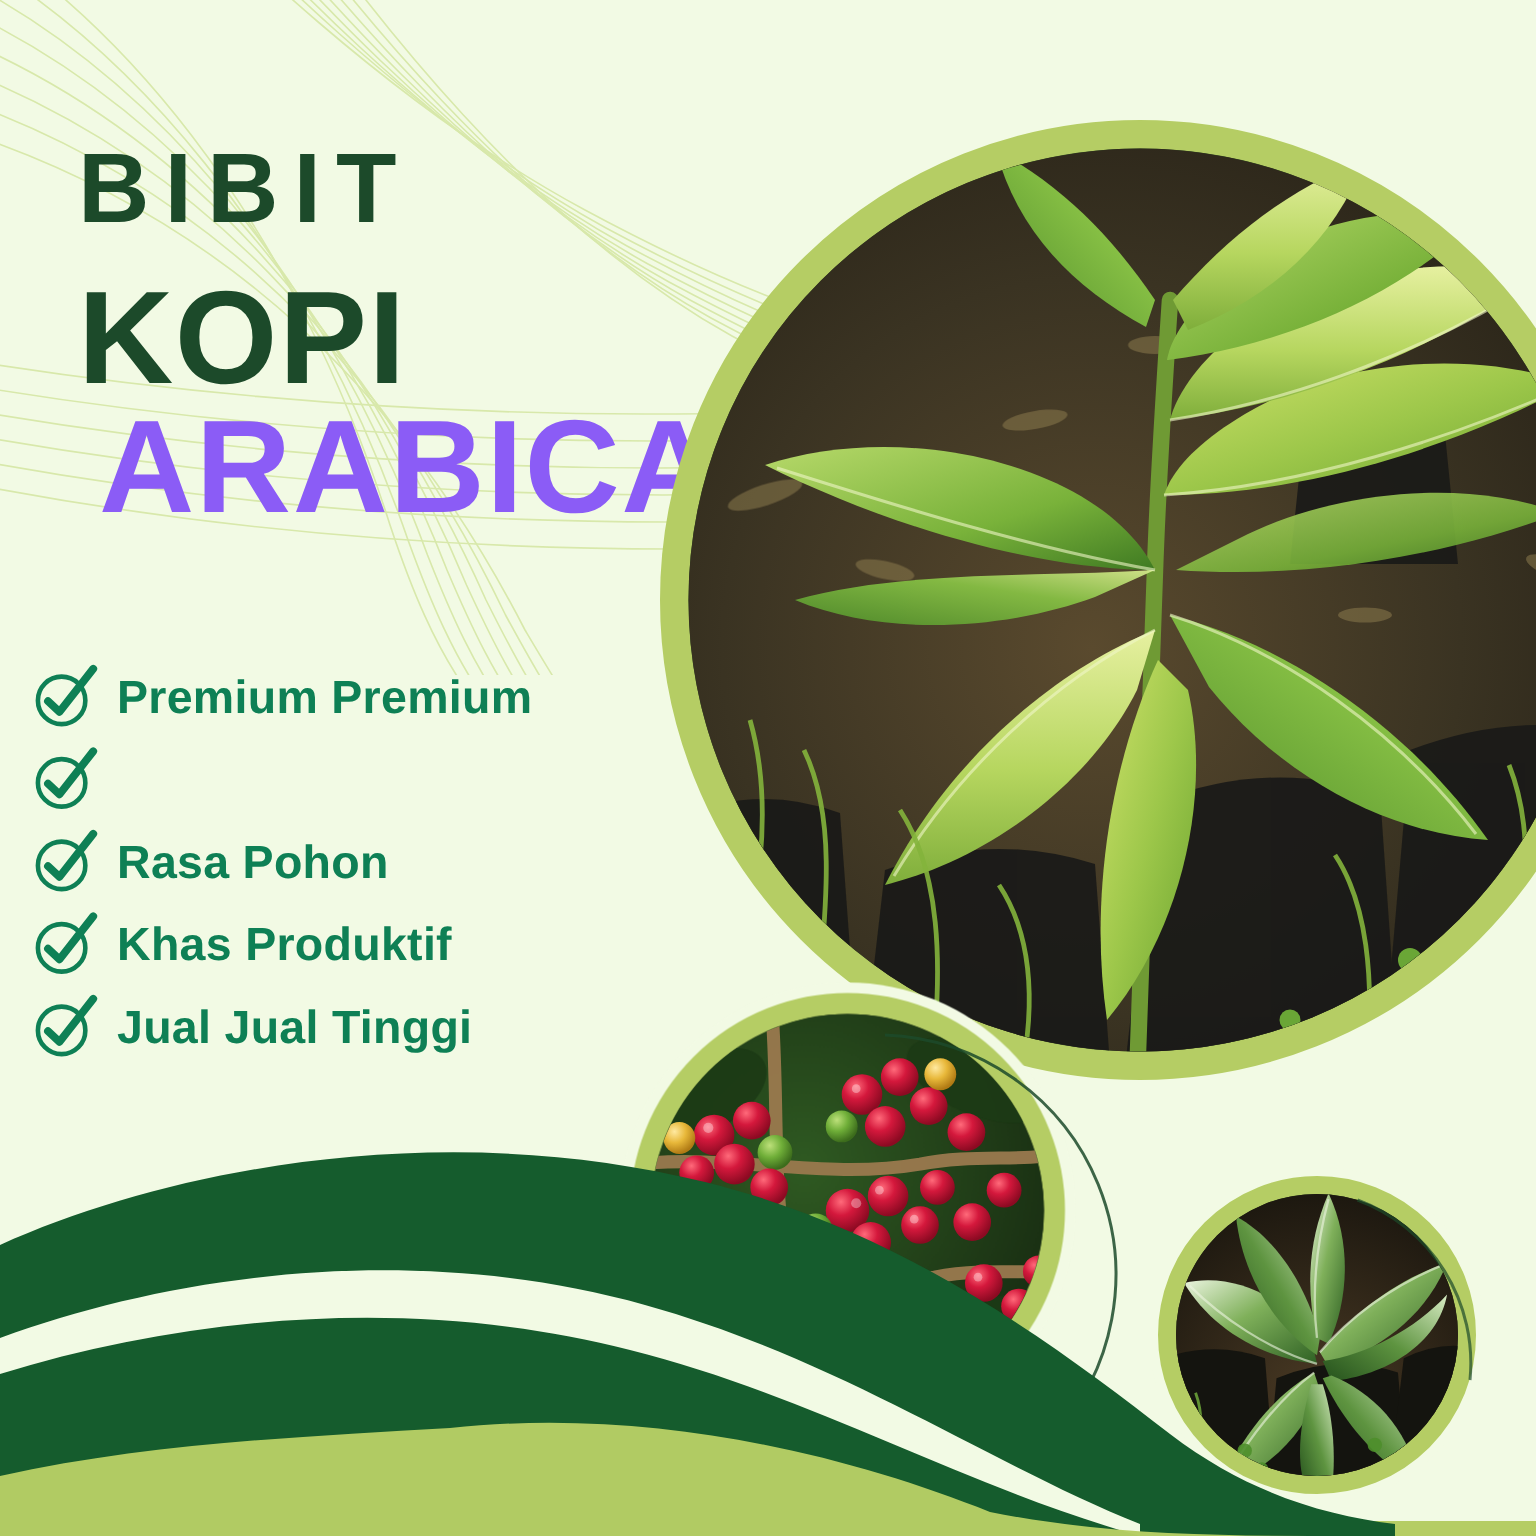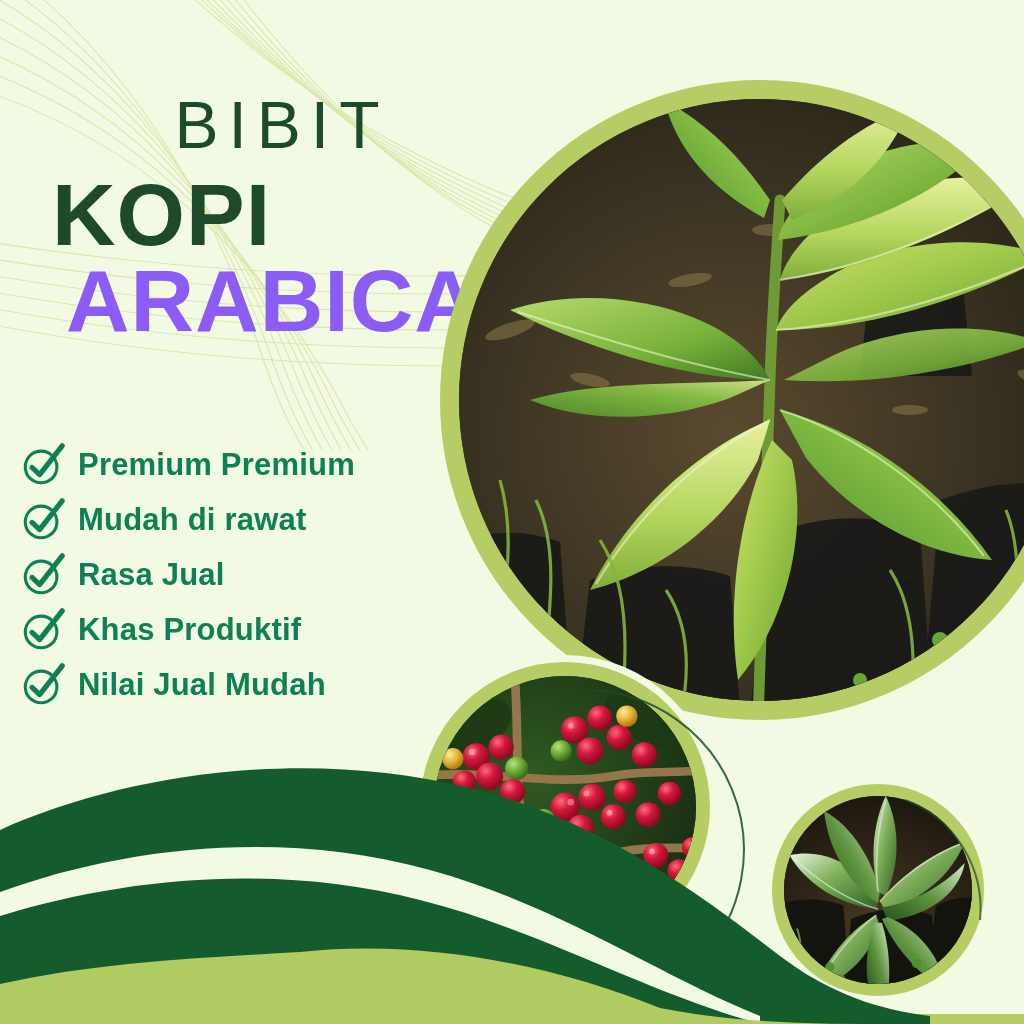--- a/index.html
+++ b/index.html
@@ -63,34 +63,33 @@
   }
   .circle-seedling .photo { position:absolute; inset:-12px; }
 
   
   .arc-overlay { position:absolute; inset:0; pointer-events:none; }
 
   
   .headline { position:absolute; left:52px; top:92px; width:460px; }
   .t-bibit {
     font-size:66px;
-    font-weight:400;
+    font-weight:700;
     letter-spacing:10px;
     color:#1c4a2a;
     line-height:1.0;
     font-family:"Liberation Sans", sans-serif;
-    text-align:center;
   }
   .t-kopi {
     font-size:88px;
     font-weight:bold;
     letter-spacing:1px;
     color:#1c4a2a;
     line-height:1.02;
-    margin-top:12px;
+    margin-top:22px;
   }
   .t-arabica {
     font-size:88px;
     font-weight:bold;
     letter-spacing:1px;
     color:#8b5cf6;
     line-height:1.02;
     margin-top:-4px;
     margin-left:14px;
   }
@@ -431,45 +430,44 @@
         <path d="M12.5,26.5 L20.5,34 L44,4" fill="none" stroke="#0e8055" stroke-width="5.4" stroke-linecap="round" stroke-linejoin="round"></path>
       </svg>
       <span class="label">Premium Premium</span>
     </div>
 
     <div class="feat">
       <svg class="check" viewBox="0 0 48 48">
         <circle cx="22" cy="26" r="16.5" fill="none" stroke="#0e8055" stroke-width="3.2"></circle>
         <path d="M12.5,26.5 L20.5,34 L44,4" fill="none" stroke="#0e8055" stroke-width="5.4" stroke-linecap="round" stroke-linejoin="round"></path>
       </svg>
-      <span class="label">Mudah di rawat</span>
     </div>
 
     <div class="feat">
       <svg class="check" viewBox="0 0 48 48">
         <circle cx="22" cy="26" r="16.5" fill="none" stroke="#0e8055" stroke-width="3.2"></circle>
         <path d="M12.5,26.5 L20.5,34 L44,4" fill="none" stroke="#0e8055" stroke-width="5.4" stroke-linecap="round" stroke-linejoin="round"></path>
       </svg>
-      <span class="label">Rasa Jual</span>
+      <span class="label">Rasa Pohon</span>
     </div>
 
     <div class="feat">
       <svg class="check" viewBox="0 0 48 48">
         <circle cx="22" cy="26" r="16.5" fill="none" stroke="#0e8055" stroke-width="3.2"></circle>
         <path d="M12.5,26.5 L20.5,34 L44,4" fill="none" stroke="#0e8055" stroke-width="5.4" stroke-linecap="round" stroke-linejoin="round"></path>
       </svg>
       <span class="label">Khas Produktif</span>
     </div>
 
     <div class="feat">
       <svg class="check" viewBox="0 0 48 48">
         <circle cx="22" cy="26" r="16.5" fill="none" stroke="#0e8055" stroke-width="3.2"></circle>
         <path d="M12.5,26.5 L20.5,34 L44,4" fill="none" stroke="#0e8055" stroke-width="5.4" stroke-linecap="round" stroke-linejoin="round"></path>
       </svg>
-      <span class="label">Nilai Jual Mudah</span>
+      <span class="label">Jual Jual Tinggi</span>
     </div>
 
   </div>
 
   <svg class="waves" viewBox="0 0 1024 300" preserveAspectRatio="none">
 
     <path d="M0,214 C 140,192 300,214 430,262 C 530,298 620,300 700,286 L700,300 L0,300 Z" fill="#b5cd64"></path>
     <path d="M0,238 C 160,206 330,226 470,276 C 560,306 640,302 720,290 L1024,290 L1024,300 L0,300 Z" fill="#b5cd64"></path>
 
     <path d="M0,106 C 120,52 300,22 470,64 C 600,96 700,170 780,232 C 830,270 880,286 930,292 L930,300 L0,300 Z" fill="#155c2d"></path>

